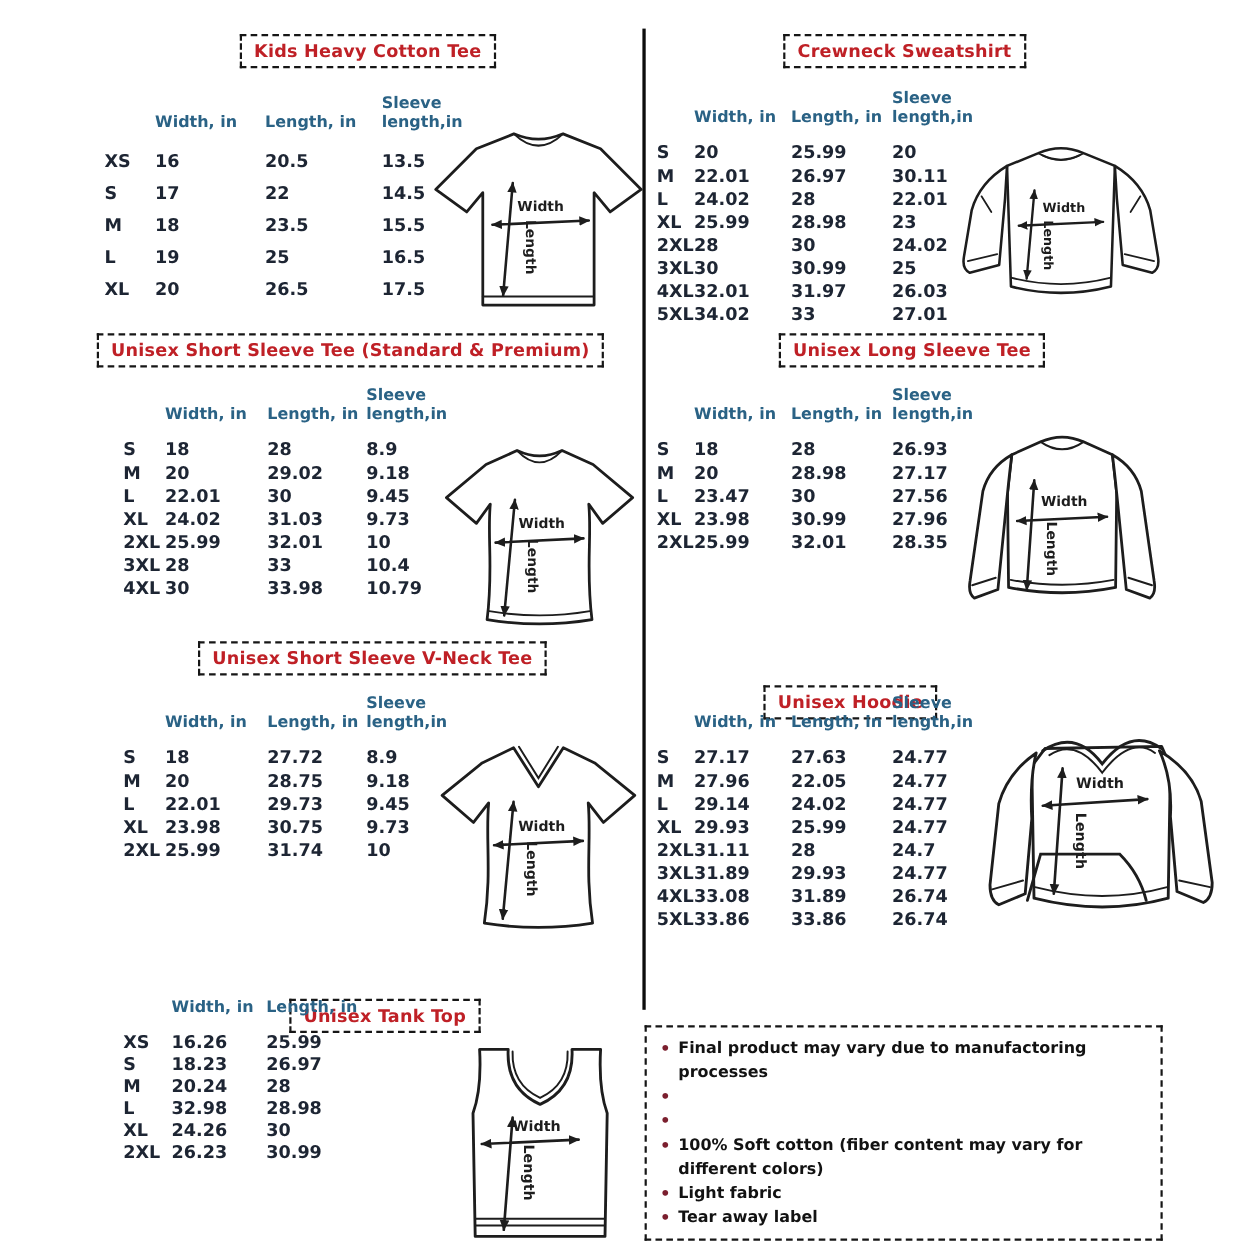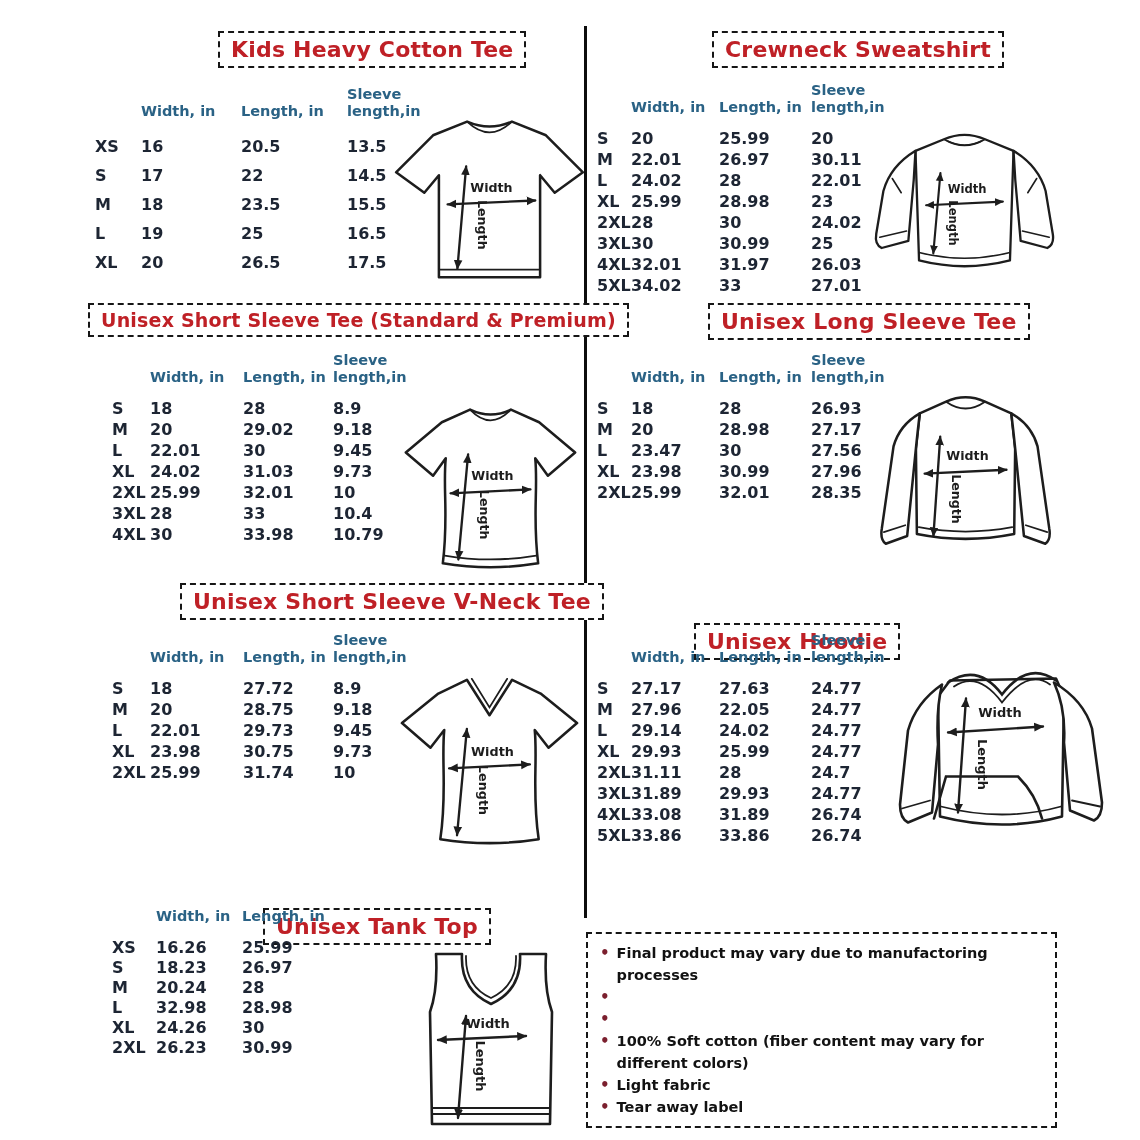--- a/index.html
+++ b/index.html
@@ -1,22 +1,22 @@
 <!DOCTYPE html>
 <html><head>
 <meta charset="utf-8">
 <style>
   html,body{margin:0;padding:0;background:#fff;}
   #page{position:relative;width:1140px;height:1140px;background:#fff;overflow:hidden;
         font-family:"DejaVu Sans",sans-serif;}
   .divider{position:absolute;background:#0d0d0d;}
   .title-box{position:absolute;border:2px dashed #161616;background:#fff;
-             padding:4px 11px;font-weight:bold;font-size:22px;letter-spacing:.2px;
+             padding:4px 11px;font-weight:bold;font-size:16px;letter-spacing:.2px;
              color:#bf2026;white-space:nowrap;}
-  .title-sm{font-size:19px;}
+  .title-sm{font-size:16px;}
   table.size-table{position:absolute;border-collapse:collapse;table-layout:fixed;}
   table.size-table th{color:#2a6285;font-size:14.5px;font-weight:bold;text-align:left;
        white-space:pre-line;vertical-align:bottom;padding:0 0 13px 0;line-height:1.15;}
   table.size-table td{color:#1d2533;font-size:16px;font-weight:bold;height:var(--rowh,21px);
        padding:0;vertical-align:middle;}
   .garment{position:absolute;}
   .garment .g{fill:#fff;stroke:#1d1d1d;stroke-width:2.6;stroke-linejoin:round;stroke-linecap:round;}
   .garment .l{fill:none;stroke:#1d1d1d;stroke-width:1.8;stroke-linecap:round;}
   .garment .thick{stroke-width:2.6;}
   .garment .arrow{fill:none;stroke:#1d1d1d;stroke-width:2.4;stroke-linecap:round;}

